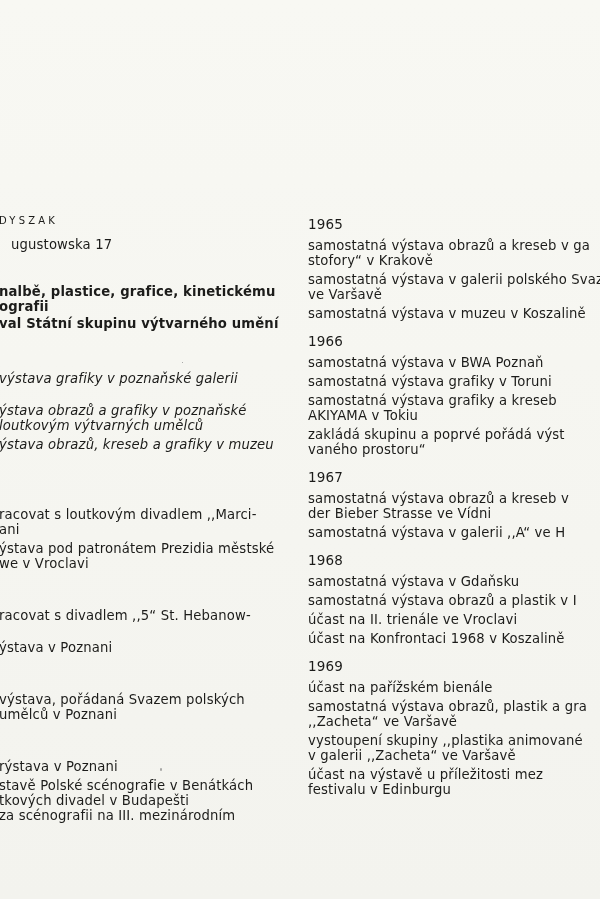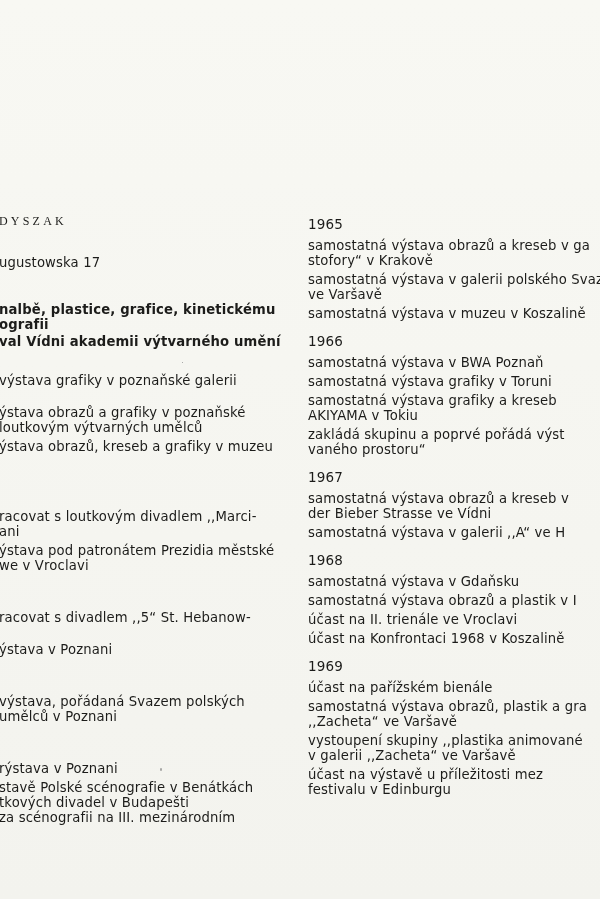--- a/index.html
+++ b/index.html
@@ -33,30 +33,30 @@
       top: 212px;
       width: 290px;
       overflow: hidden;
     }
     .col-right {
       left: 308px;
       top: 216px;
       width: 300px;
     }
     .surname {
-      font-size: 12px;
+      font-size: 10px;
       letter-spacing: 3.2px;
       line-height: 18px;
       height: 18px;
-      font-family: Liberation Serif, serif;
     }
     .address {
       line-height: 18px;
       height: 18px;
-      margin-top: 24px;
+      margin-top: 6px;
+      padding-left: 12px;
     }
     .line {
       display: block;
       height: 15px;
     }
     .entry { margin-top: 4px; }
     .year {
       font-size: 13.5px;
       line-height: 16px;
       height: 16px;
@@ -85,24 +85,24 @@
 
 <div class="page">
 
   <div class="col col-left">
     <div class="surname">DYSZAK</div>
     <div class="address">ugustowska 17</div>
 
     <div style="margin-top:30px;font-weight:bold;">
       <span class="line">nalbě,  plastice,  grafice,  kinetickému</span>
       <span class="line">ografii</span>
-      <span class="line" style="margin-top:2px;">val  Vídni  akademii  výtvarného  umění</span>
-    </div>
-
-    <div style="margin-top:24px;">
+      <span class="line" style="margin-top:2px;">val  Státní  skupinu  výtvarného  umění</span>
+    </div>
+
+    <div style="margin-top:40px;font-style:italic;">
       <span class="line">výstava  grafiky  v  poznaňské  galerii</span>
       <div style="margin-top:17px;">
         <span class="line">ýstava  obrazů  a  grafiky  v  poznaňské</span>
         <span class="line"> loutkovým  výtvarných  umělců</span>
       </div>
       <div class="entry">
         <span class="line">ýstava obrazů, kreseb a grafiky v muzeu</span>
       </div>
     </div>
 

